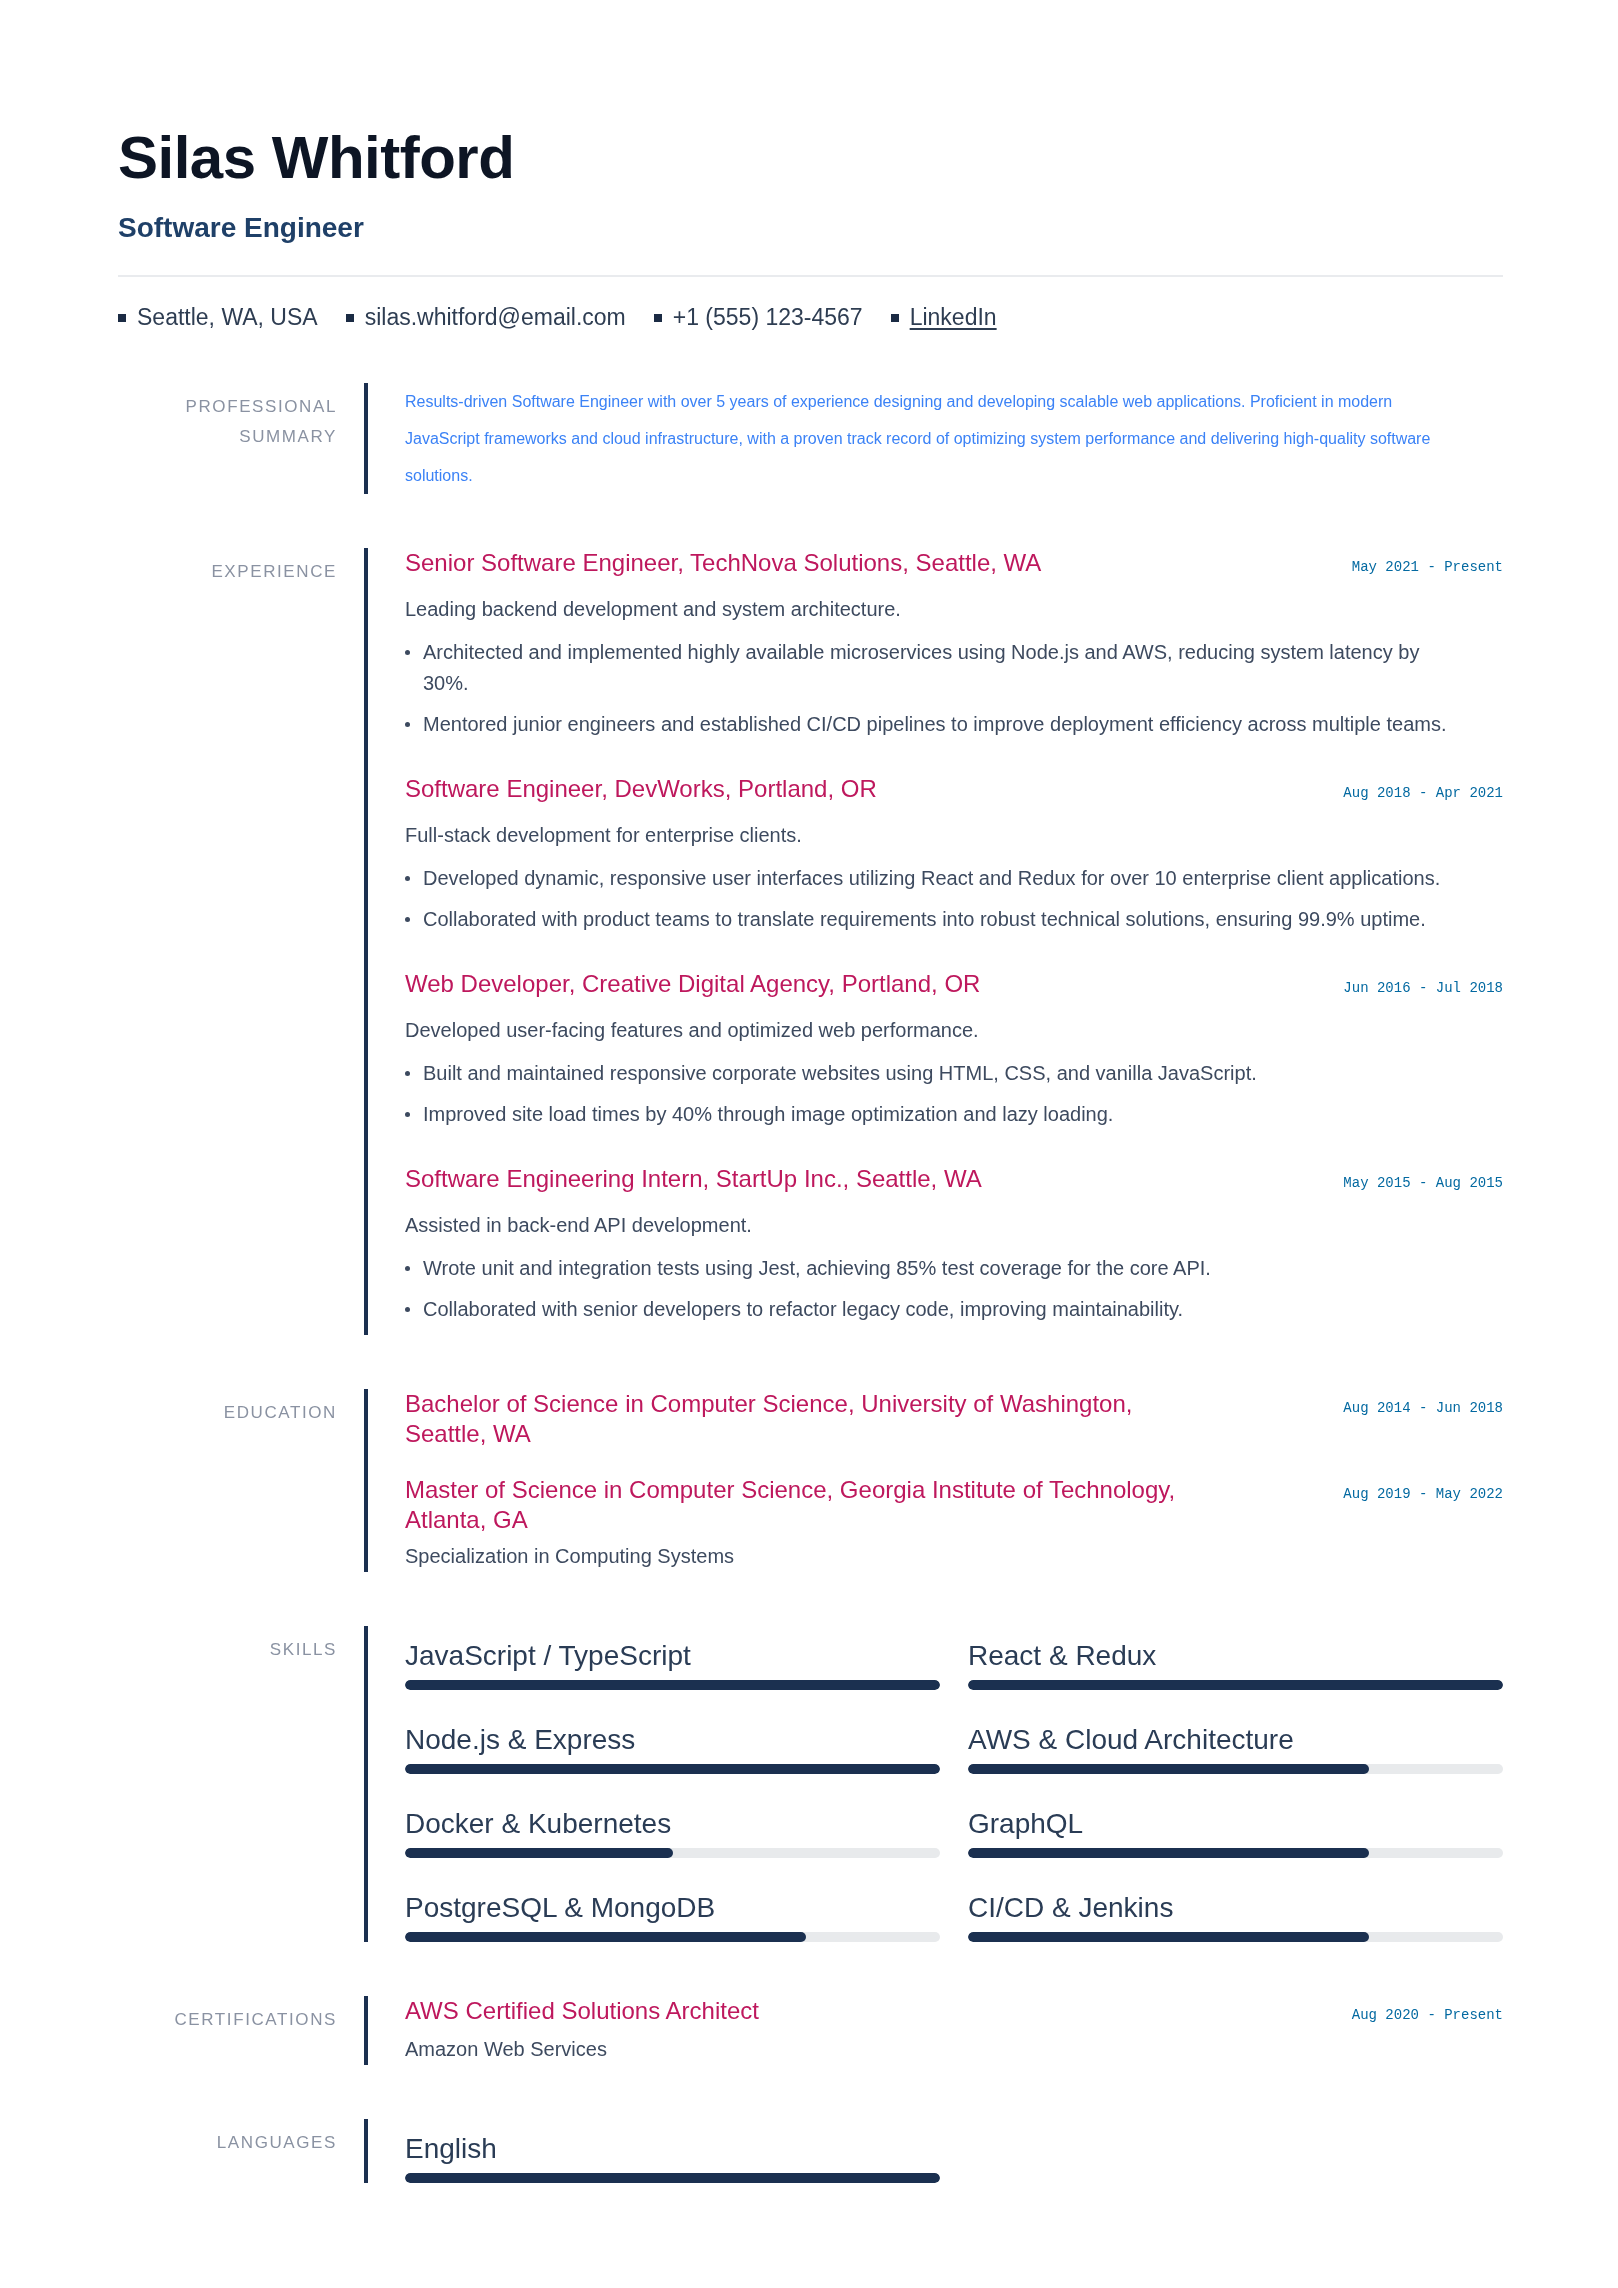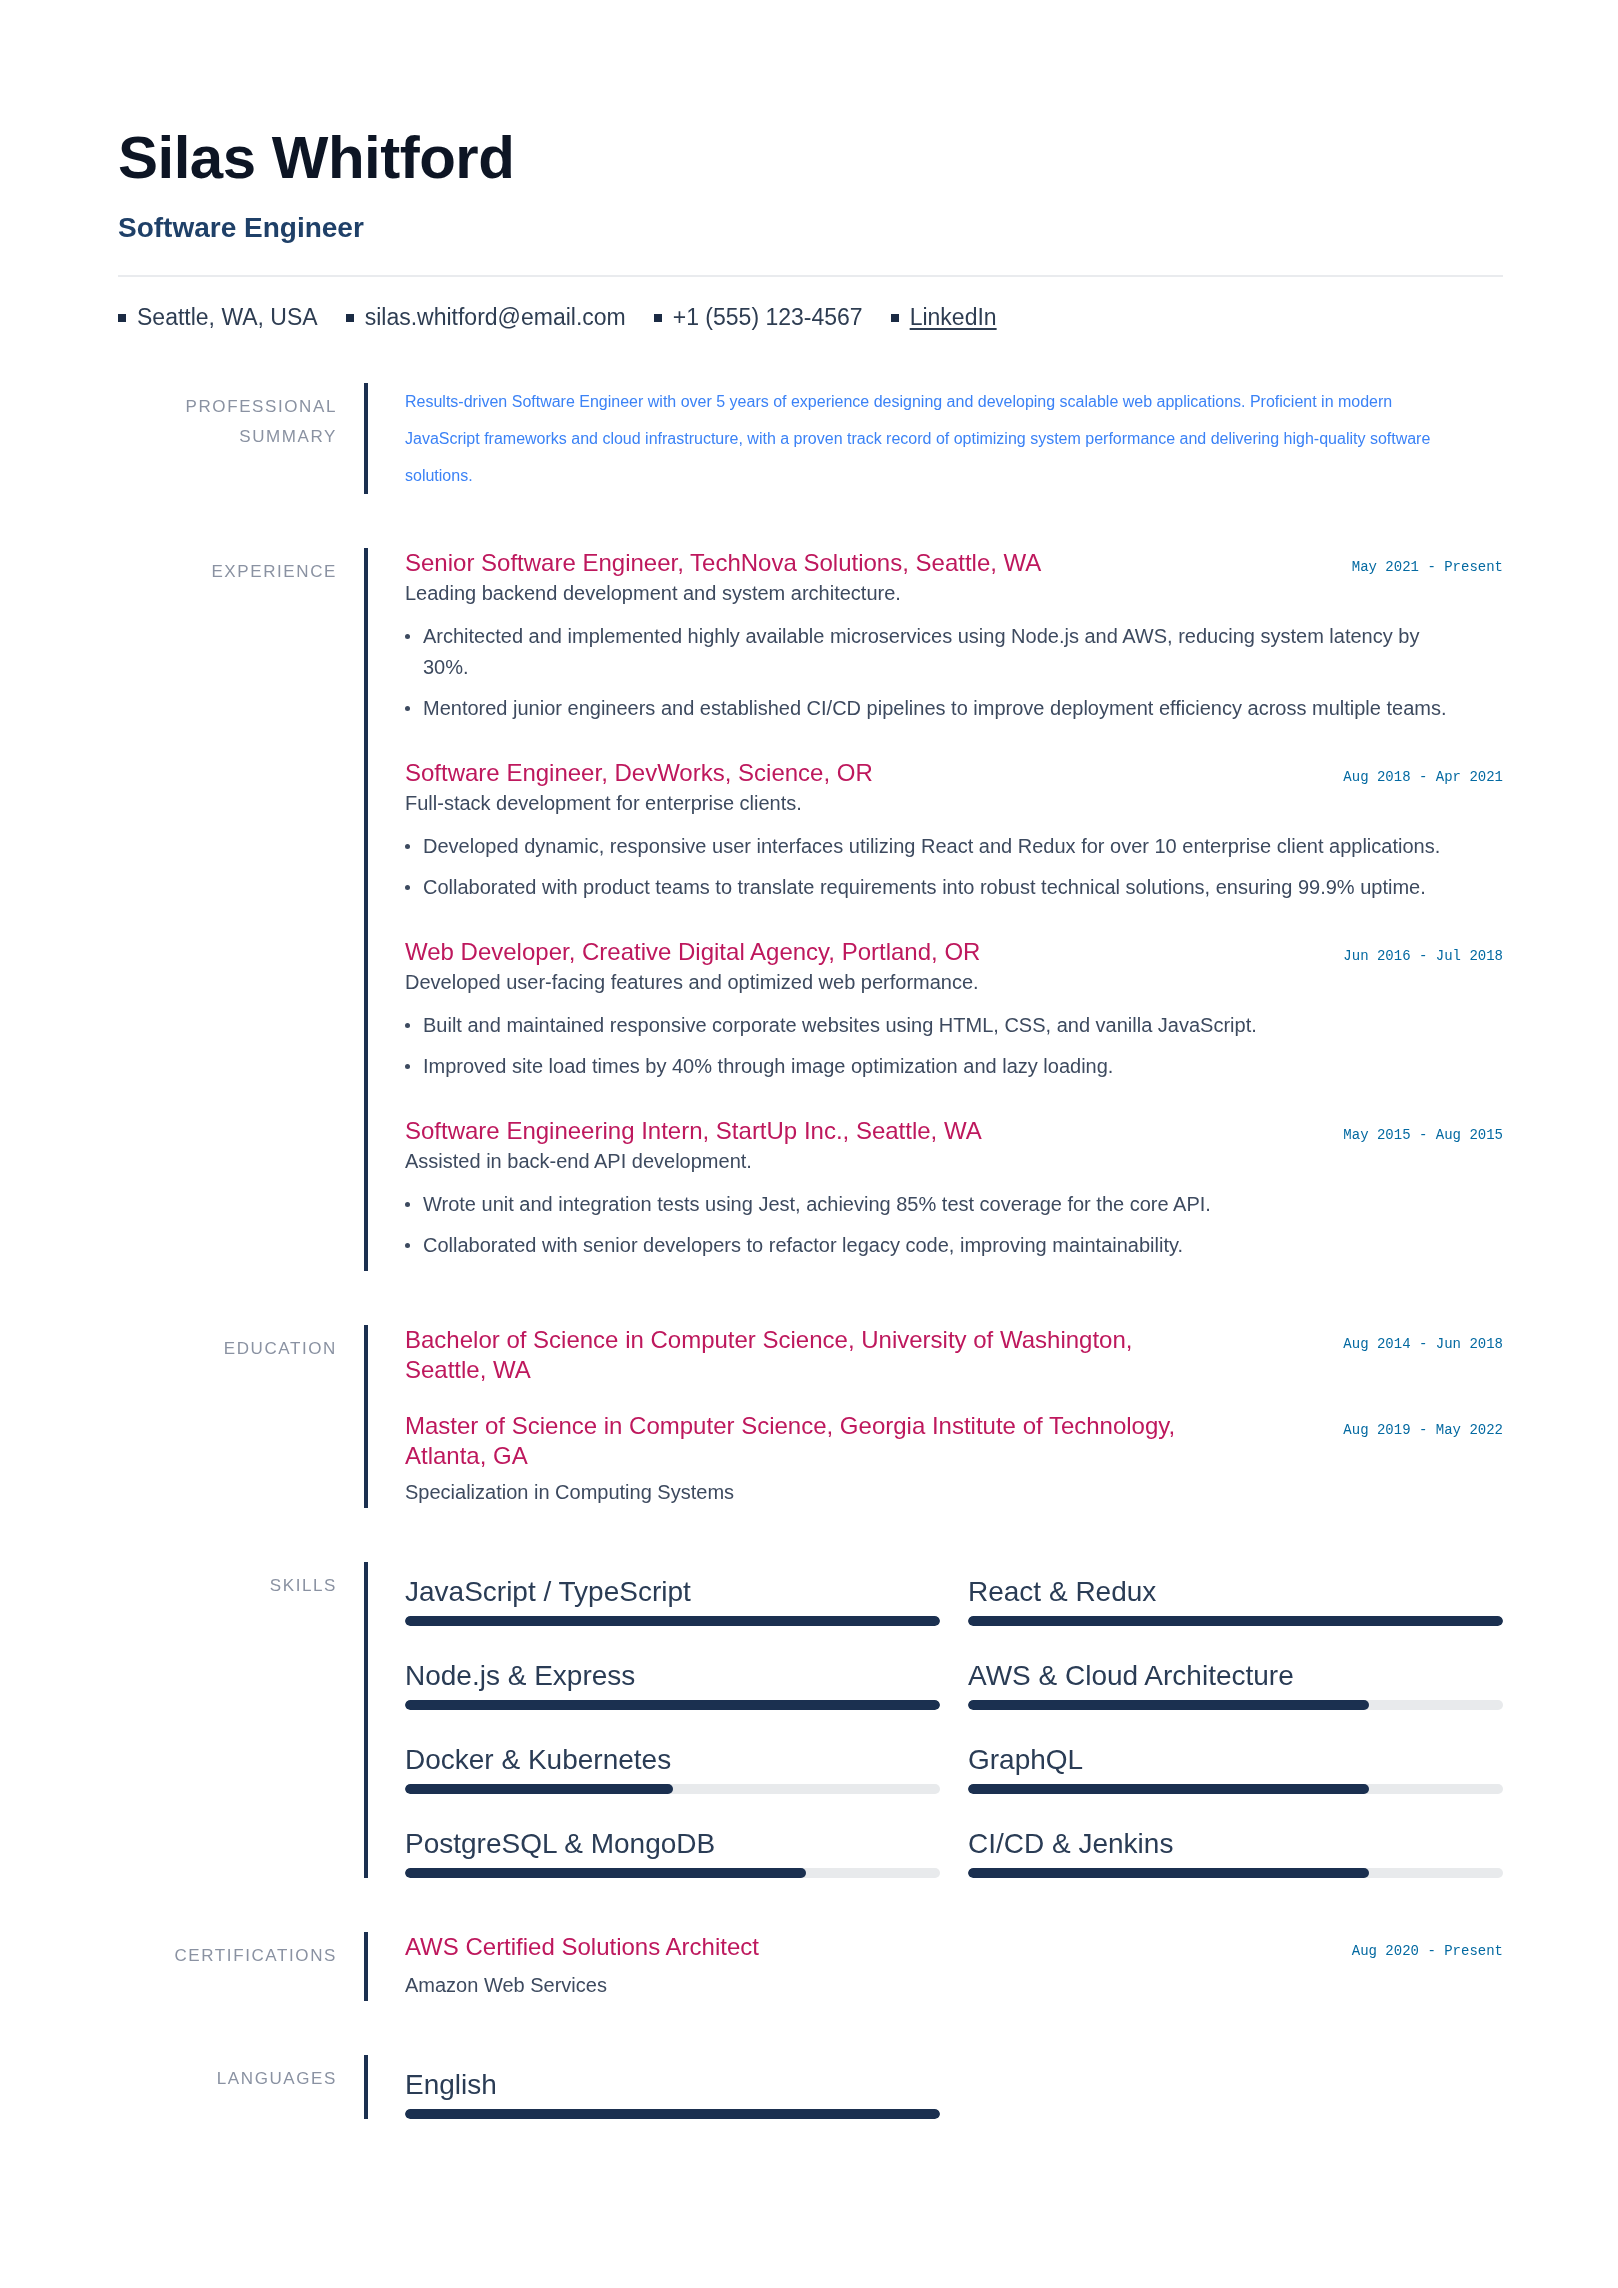--- a/index.html
+++ b/index.html
@@ -33,21 +33,21 @@
   .scontent { margin-left: 37px; flex: 1; min-width: 0; }
 
   .body-text { font-size: 16px; line-height: 37px; color: #3b82f6; max-width: 1060px; }
 
   
   .job { margin-bottom: 34px; }
   .job:last-child, .edu-entry:last-child { margin-bottom: 0; }
   .jobhead { display: flex; align-items: baseline; }
   .jtitle { font-size: 24px; font-weight: 400; color: #be185d; line-height: 30px; }
   .date { margin-left: auto; padding-left: 24px; white-space: nowrap; font-size: 14px; color: #0369a1; font-family: Liberation Mono, monospace; }
-  .sub { margin-top: 0; font-size: 20px; line-height: 31px; color: #3d4a5f; }
+  .sub { margin-top: 16px; font-size: 20px; line-height: 31px; color: #3d4a5f; }
   .bullets { margin-top: 12px; list-style: none; }
   .bullets li { display: flex; gap: 13px; font-size: 20px; line-height: 31px; color: #3d4a5f; margin-bottom: 10px; max-width: 1045px; }
   .dot { flex: none; width: 5px; height: 5px; border-radius: 50%; background: #3d4a5f; margin-top: 13px; }
 
   
   .edu-entry { margin-bottom: 26px; }
   .edu-title { max-width: 800px; }
   .note { margin-top: 6px; font-size: 20px; line-height: 31px; color: #3d4a5f; }
 
   
@@ -116,21 +116,21 @@
               </li>
             <li>
                 <span class="dot"></span>
                 <span>Mentored junior engineers and established CI/CD pipelines to improve deployment efficiency across multiple teams.</span>
               </li>
           </ul>
         </div>
 
         <div class="job">
           <div class="jobhead">
-            <h3 class="jtitle">Software Engineer, DevWorks, Science, OR</h3>
+            <h3 class="jtitle">Software Engineer, DevWorks, Portland, OR</h3>
             <span class="date">Aug 2018 - Apr 2021</span>
           </div>
           <div class="sub">Full-stack development for enterprise clients.</div>
           <ul class="bullets">
             <li>
                 <span class="dot"></span>
                 <span>Developed dynamic, responsive user interfaces utilizing React and Redux for over 10 enterprise client applications.</span>
               </li>
             <li>
                 <span class="dot"></span>

